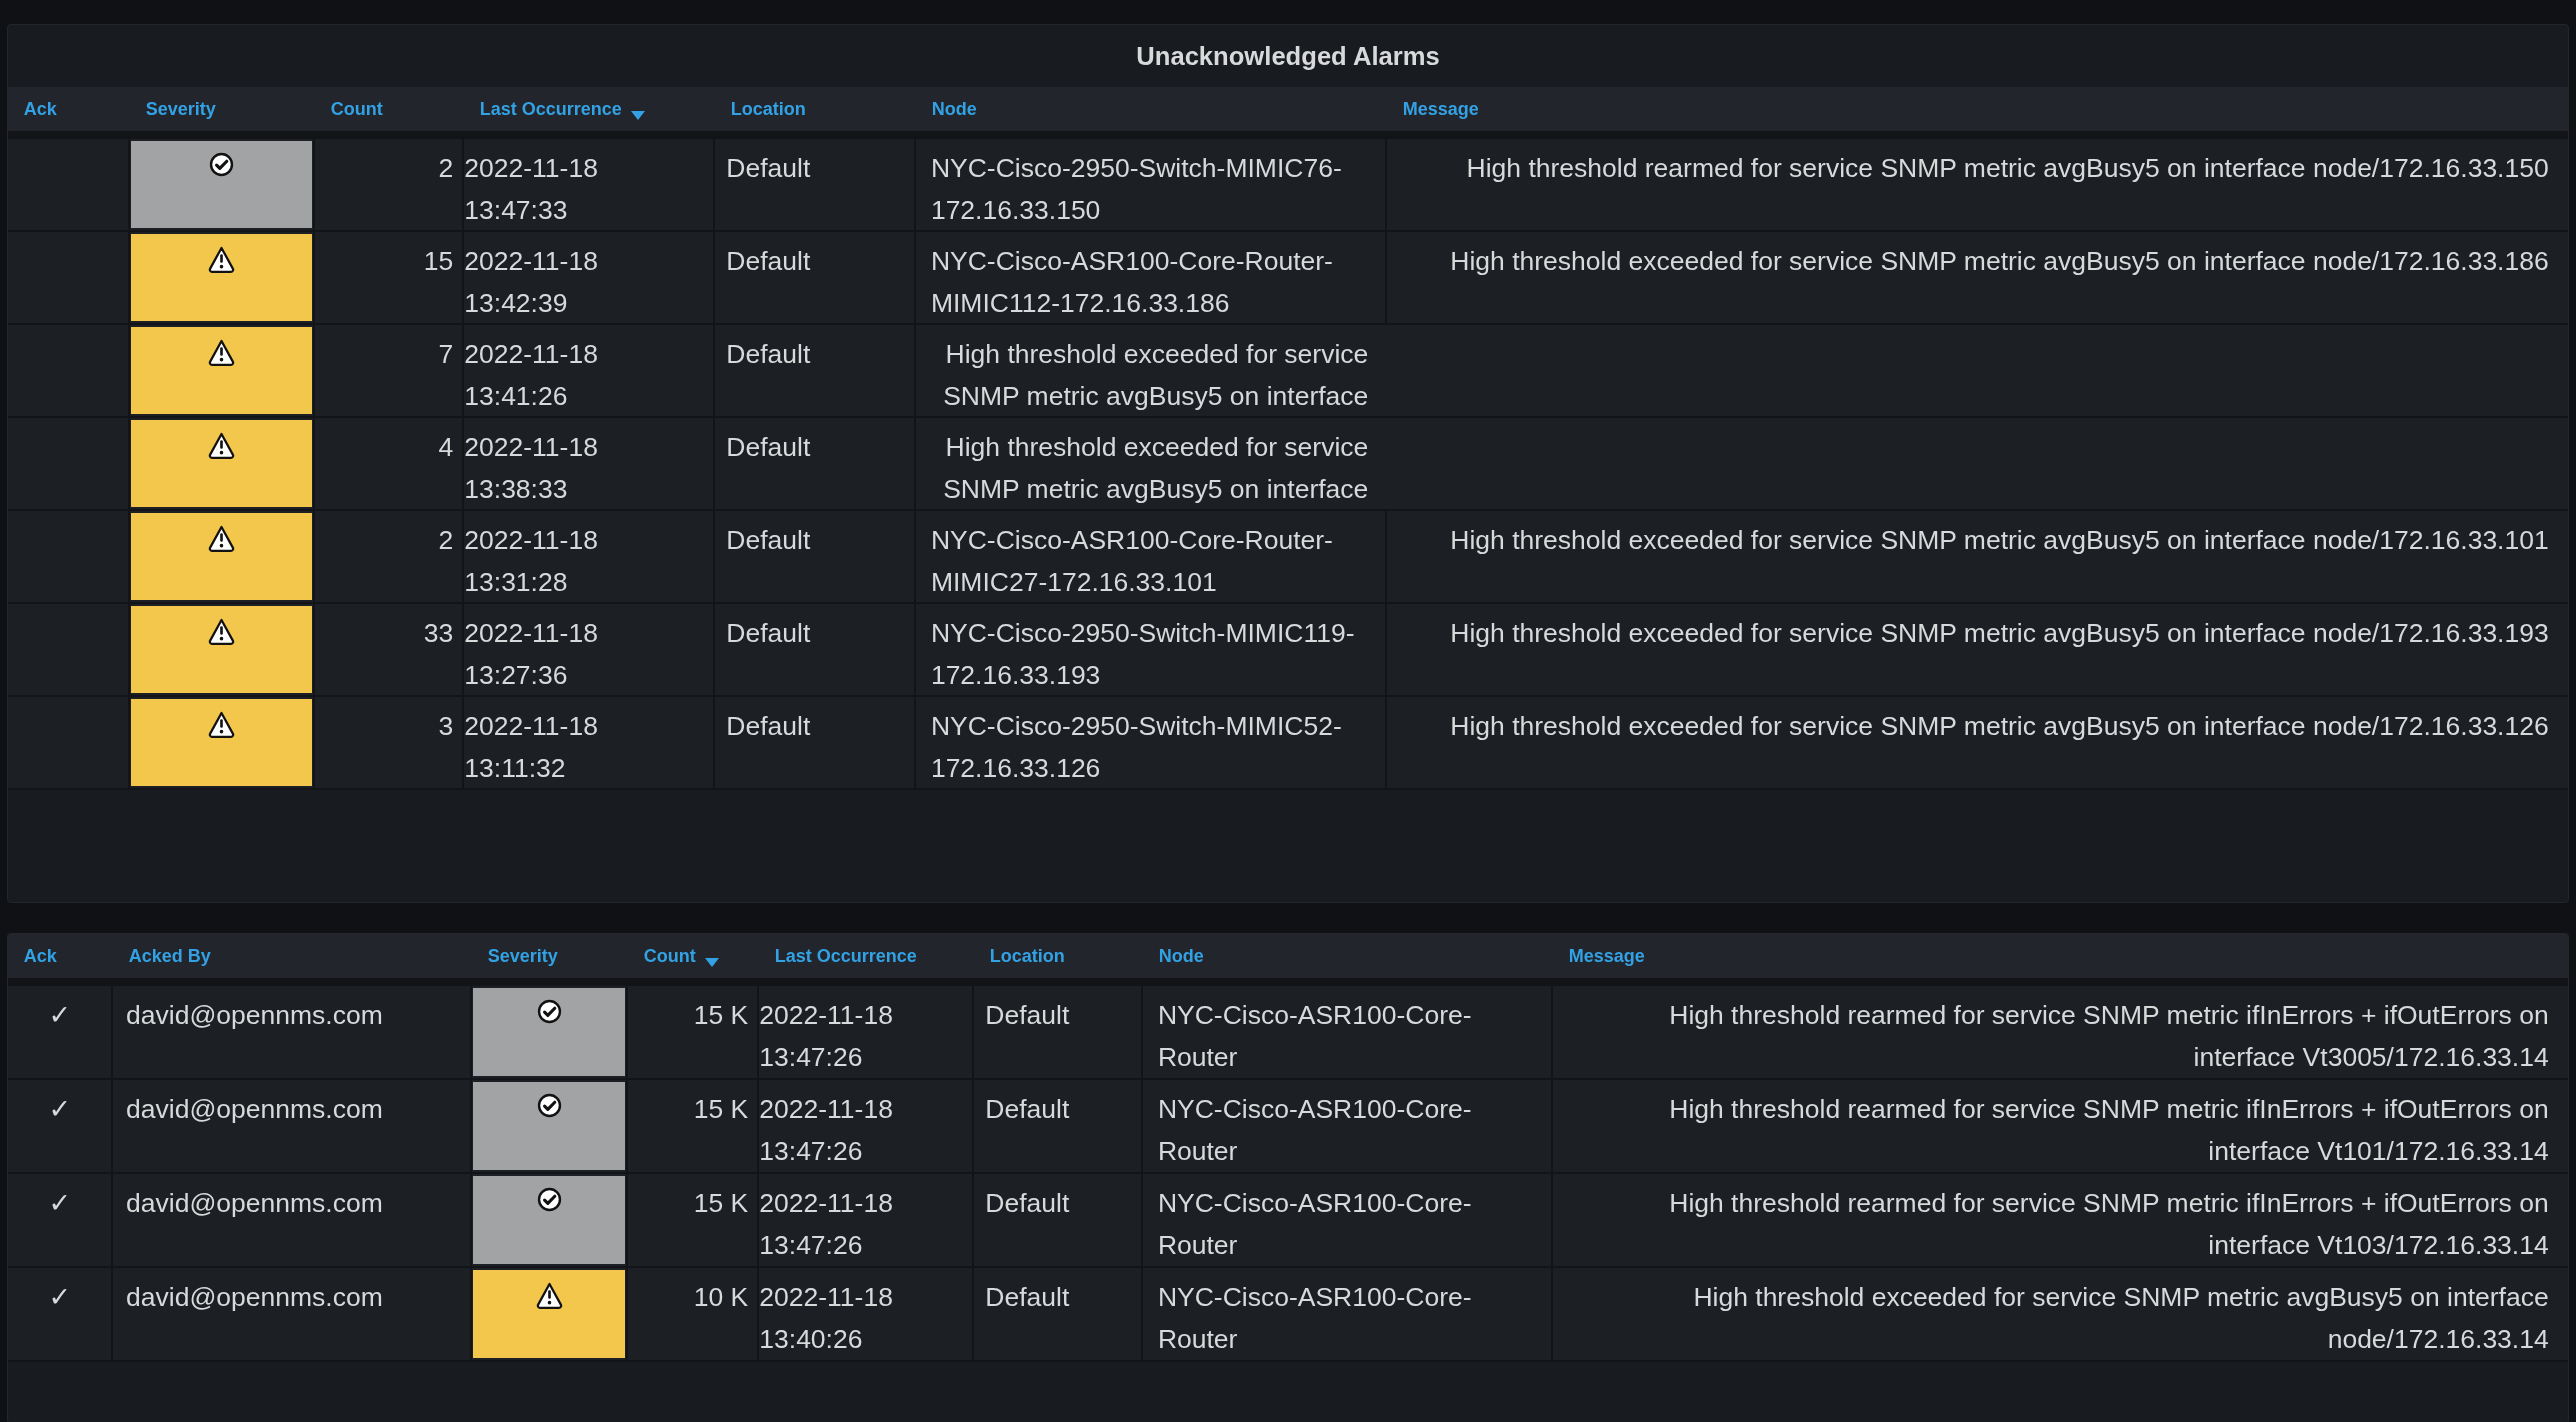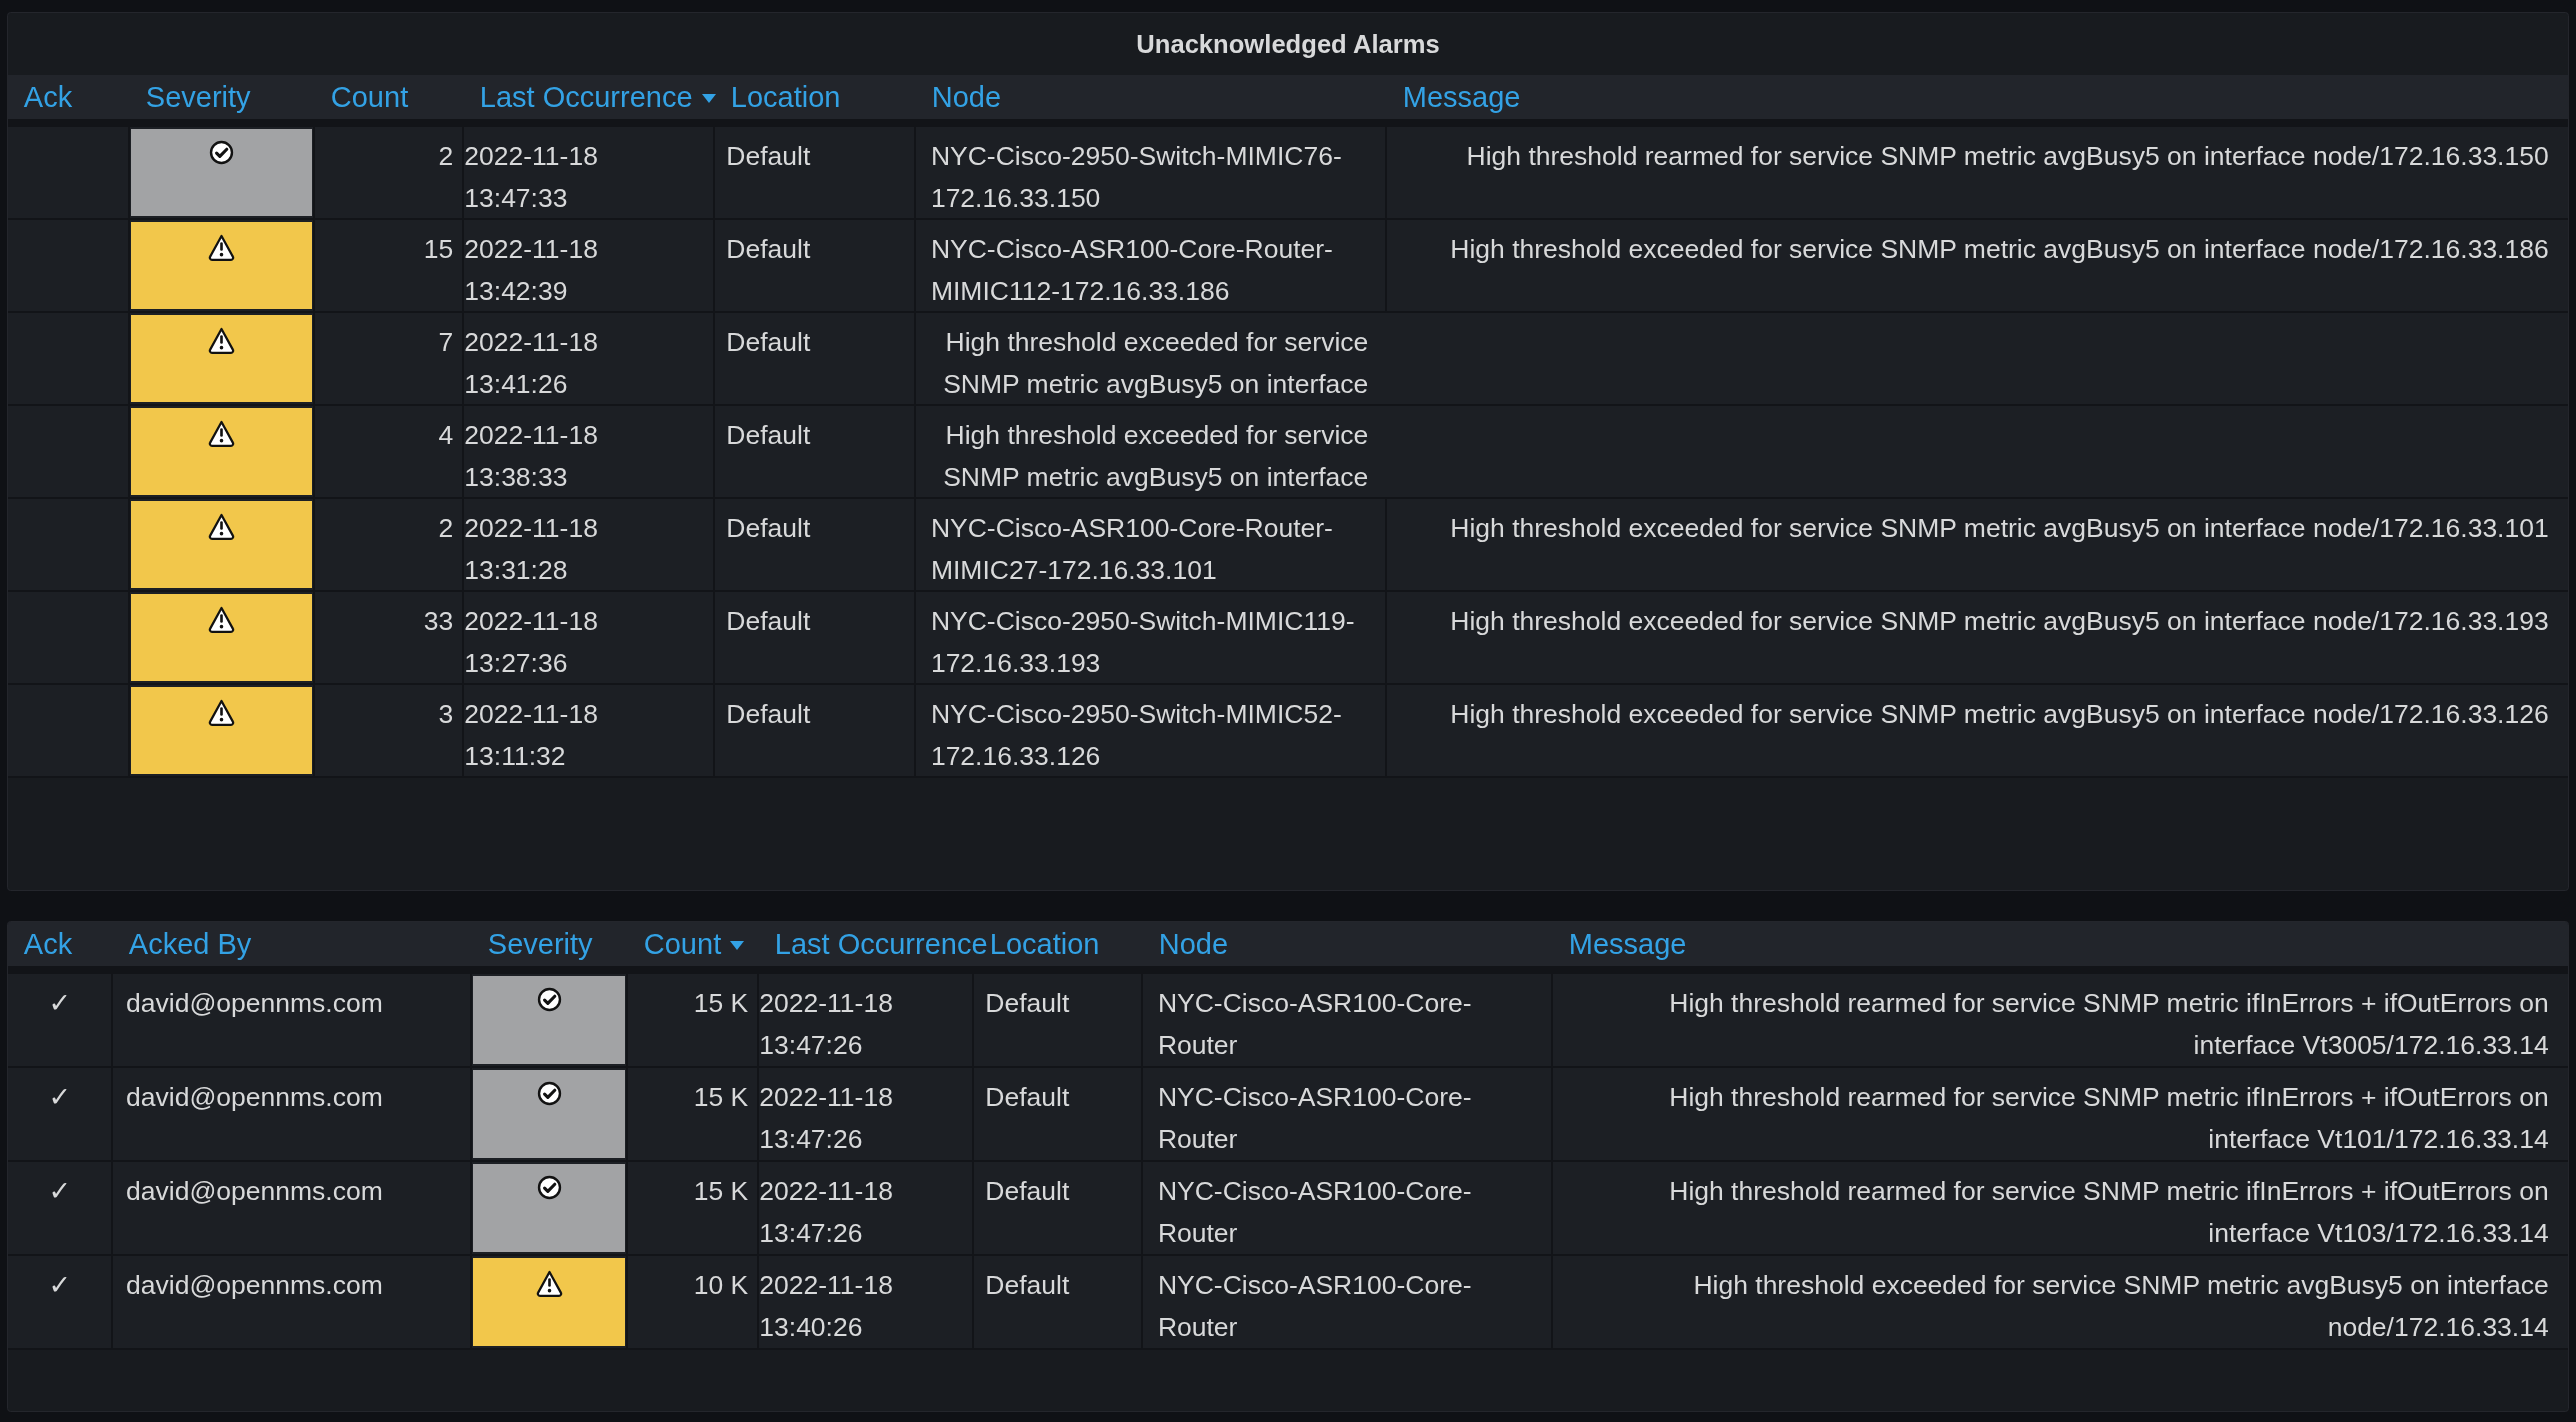--- a/index.html
+++ b/index.html
@@ -23,44 +23,44 @@
     color:var(--text);
     font-size:26.5px;
   }
   .panel{
     margin:0 7.3px;
     background:var(--panel);
     border:0.9px solid var(--panel-border);
     border-radius:3.7px;
     overflow:hidden;
   }
-  .panel-1{margin-top:12px;height:879px;}
+  .panel-1{margin-top:24px;height:879px;}
   .panel-2{margin-top:30px;height:491px;}
   .panel-title{
     display:flex;align-items:center;justify-content:center;
     font-size:25.6px;font-weight:700;color:var(--text);
     height:62px;
   }
   .panel-2 .panel-title{height:55px;}
   .thead{
     display:grid;
     background:var(--band);
     height:52px;
     border-bottom:8.2px solid var(--grid);
     align-items:center;
   }
   .t1 .thead, .t1 .tr{grid-template-columns:122px 185px 149px 251px 201px 471px 1fr;}
   .t2 .thead, .t2 .tr{grid-template-columns:105px 359px 156px 131px 215px 169px 410px 1fr;}
   .th{
     color:var(--blue);
-    font-weight:400;
-    font-size:29px;
+    font-weight:700;
+    font-size:18px;
     padding-left:15.5px;
     white-space:nowrap;
-    display:flex;align-items:center;
+    display:flex;align-items:flex-end;
     cursor:pointer;
   }
   .caret{
     display:inline-block;width:0;height:0;
     border-left:7.3px solid transparent;
     border-right:7.3px solid transparent;
     border-top:9px solid var(--blue);
     margin-left:9px;margin-top:3.7px;
   }
   .tr{

